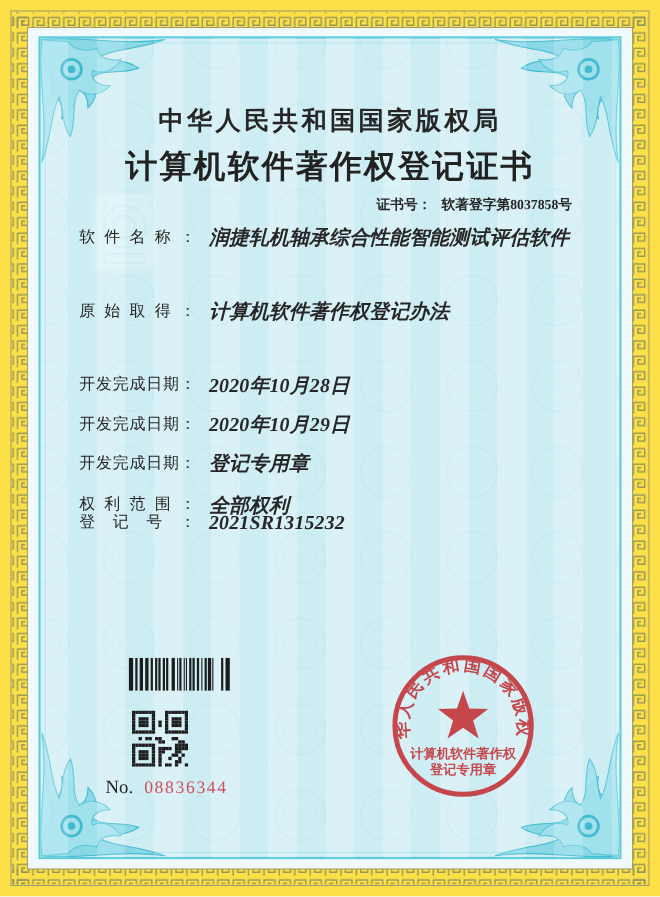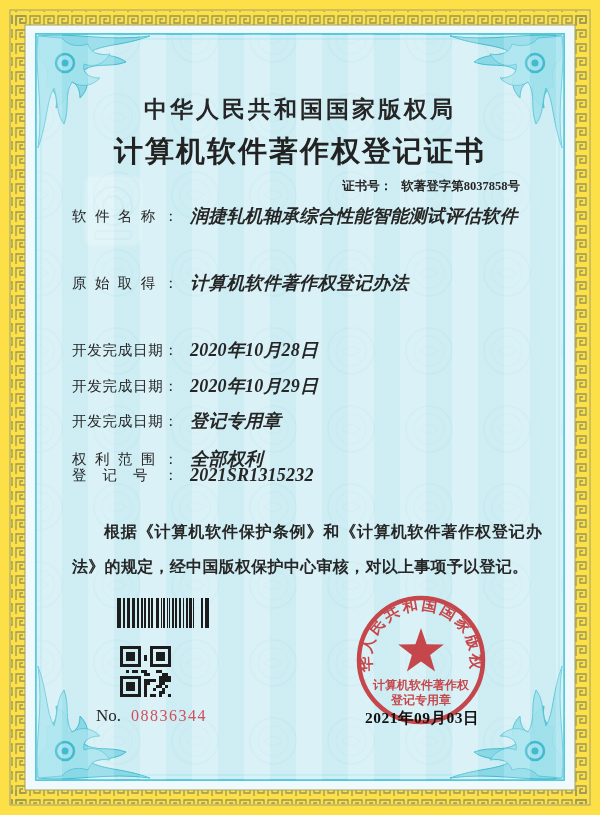--- a/index.html
+++ b/index.html
@@ -111,21 +111,20 @@
       <span class="flabel">开发完成日期：</span><span class="fvalue">登记专用章</span>
     </div>
     <div class="row" style="top:448px">
       <span class="flabel">权利范围：</span><span class="fvalue">全部权利</span>
     </div>
     <div class="row" style="top:464px">
       <span class="flabel">登记号：</span><span class="fvalue">2021SR1315232</span>
     </div>
   </div>
 
-  <p class="statement">根据《计算机软件保护条例》和《计算机软件著作权登记办法》的规定，经中国版权保护中心审核，对以上事项予以登记。</p>
 
   <svg class="barcode" width="92" height="30" aria-hidden="true">
       <rect x="0" y="0" width="4" height="30" fill="#1c1c1c"></rect>
       <rect x="6" y="0" width="2" height="30" fill="#1c1c1c"></rect>
       <rect x="10" y="0" width="3" height="30" fill="#1c1c1c"></rect>
       <rect x="15" y="0" width="3" height="30" fill="#1c1c1c"></rect>
       <rect x="20" y="0" width="2" height="30" fill="#1c1c1c"></rect>
       <rect x="24" y="0" width="2" height="30" fill="#1c1c1c"></rect>
       <rect x="27" y="0" width="2" height="30" fill="#1c1c1c"></rect>
       <rect x="31" y="0" width="2" height="30" fill="#1c1c1c"></rect>
@@ -298,14 +297,13 @@
     <circle cx="0" cy="6" r="62" fill="none" stroke="#c5393d" stroke-width="4.5"></circle>
     <path id="sealArc" d="M -47,23 A 50,50 0 1,1 47,23" fill="none"></path>
     <text fill="#c5393d" font-size="15.5" font-weight="700" letter-spacing="2.5" font-family="&quot;Liberation Serif&quot;,&quot;DejaVu Serif&quot;,serif">
       <textPath href="#sealArc" startOffset="50%" text-anchor="middle">中华人民共和国国家版权局</textPath>
     </text>
     <polygon fill="#c5393d" points="0,-26 5.6,-9.8 22.8,-9.4 9.1,1 14.1,17.4 0,7.6 -14.1,17.4 -9.1,1 -22.8,-9.4 -5.6,-9.8"></polygon>
     <text x="0" y="35" text-anchor="middle" fill="#c5393d" font-size="12" font-weight="700" font-family="&quot;Liberation Serif&quot;,&quot;DejaVu Serif&quot;,serif">计算机软件著作权</text>
     <text x="0" y="50" text-anchor="middle" fill="#c5393d" font-size="12" font-weight="700" font-family="&quot;Liberation Serif&quot;,&quot;DejaVu Serif&quot;,serif">登记专用章</text>
   </svg>
 
-  <div class="issue-date">2021年09月03日</div>
 </div>
 
 </body></html>

